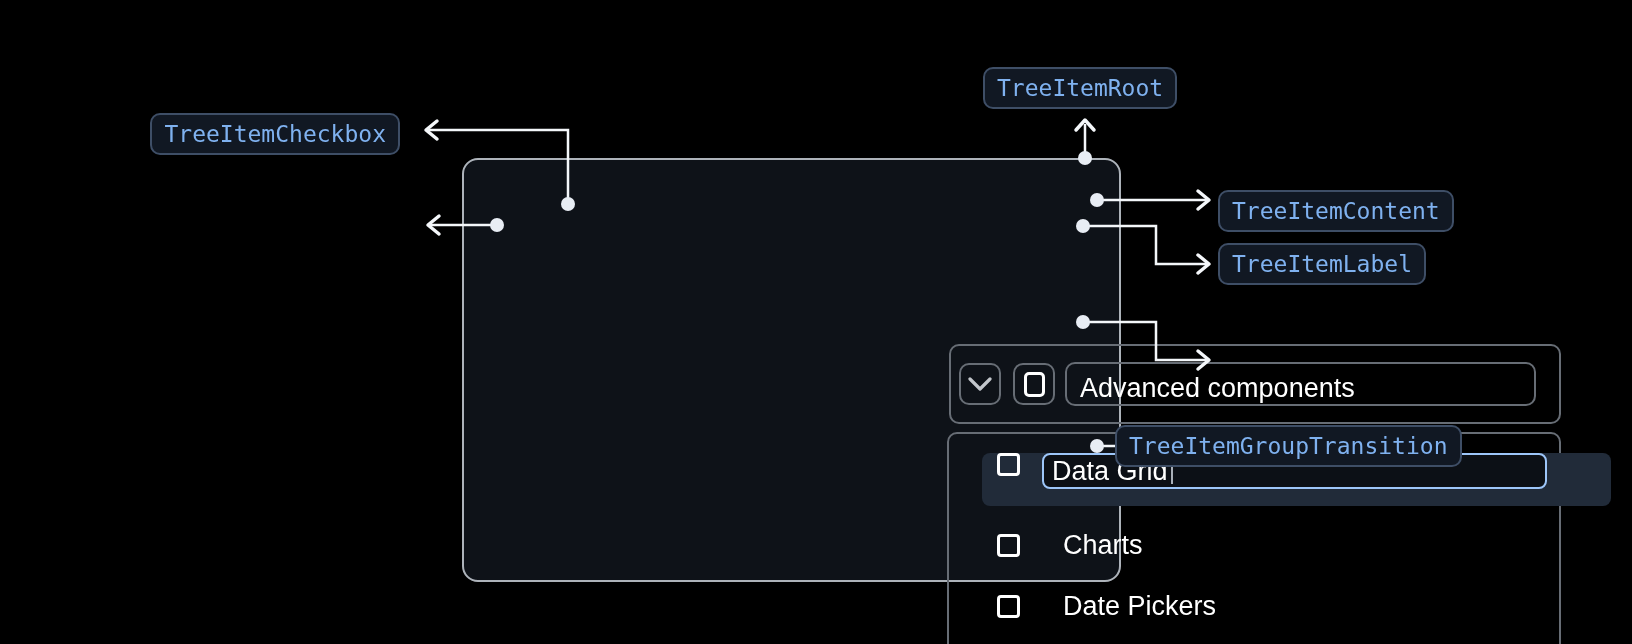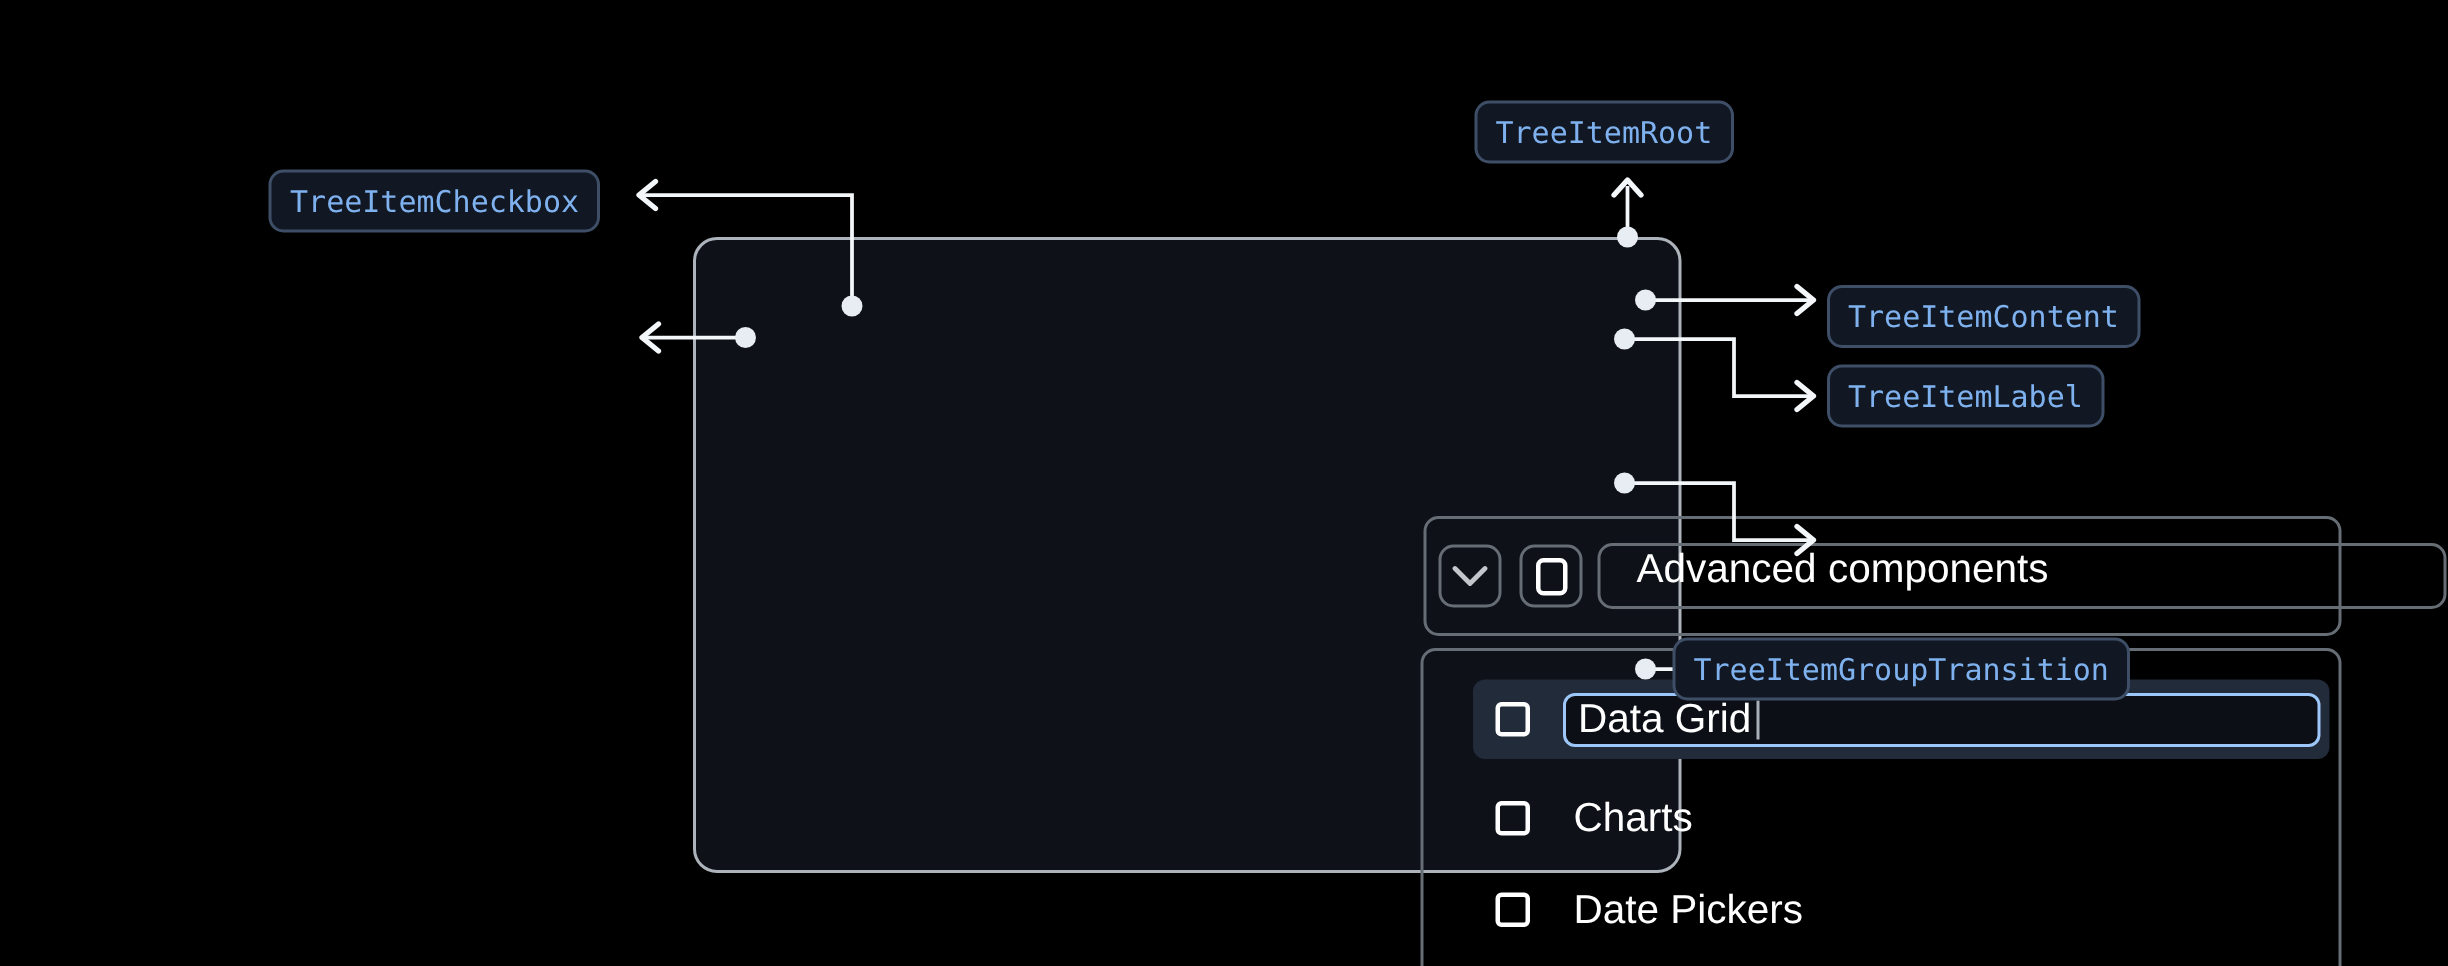--- a/index.html
+++ b/index.html
@@ -23,37 +23,37 @@
     position:relative;width:1632px;height:644px;
     background:var(--background);overflow:hidden;
     font-family:"Liberation Sans", sans-serif;
   }
   
   .box{position:absolute;border:2px solid var(--outline);border-radius:10px}
   #root-box{left:462px;top:158px;width:659px;height:424px;border-color:var(--outline-strong);border-radius:16px;background:var(--surface)}
   #content-box{left:485px;top:184px;width:612px;height:80px}
   #chevron-btn{left:495px;top:203px;width:42px;height:42px;display:flex;align-items:center;justify-content:center}
   #checkbox-slot{left:549px;top:203px;width:42px;height:42px;display:flex;align-items:center;justify-content:center}
-  #label-box{left:601px;top:202px;width:566px;height:44px;display:flex;align-items:flex-start;padding-left:24px}
+  #label-box{left:601px;top:202px;width:471px;height:44px;display:flex;align-items:flex-end;padding-left:13px}
   #group-box{left:483px;top:272px;width:614px;height:288px}
   .tree-text{font-size:27px;color:var(--text);white-space:nowrap}
   .cb{width:23px;height:23px;border:3px solid var(--text);border-radius:4px;flex:none}
   .cb-parent{width:21px;height:25px;border:3.5px solid var(--text);border-radius:5px}
-  #editing-row{position:absolute;left:518px;top:293px;width:571px;height:53px;background:var(--selected-row-bg);border-radius:8px;display:flex;align-items:center;padding-left:15px}
+  #editing-row{position:absolute;left:518px;top:293px;width:629px;height:53px;background:var(--selected-row-bg);border-radius:8px;display:flex;align-items:flex-start;padding-left:15px}
   #edit-input{margin-left:22px;width:505px;height:36px;background:var(--input-bg);border:2px solid var(--focus-ring);border-radius:8px;display:flex;align-items:center;padding-left:8px}
   .caret{display:inline-block;width:2px;height:26px;background:#a9afb8;margin-left:3px}
-  .plain-row{position:absolute;left:533px;height:46px;display:flex;align-items:center;gap:29px}
+  .plain-row{position:absolute;left:533px;height:46px;display:flex;align-items:center;gap:43px}
   #row-charts{top:362px}
   #row-datepickers{top:423px}
   
   .pill{
     position:absolute;height:42px;line-height:38px;padding:0 12px;
     background:var(--annotation-bg);border:2px solid var(--annotation-border);
     border-radius:10px;color:var(--annotation-text);
-    font-family:"DejaVu Sans Mono", monospace;font-size:20px;white-space:nowrap;z-index:6;
+    font-family:"DejaVu Sans Mono", monospace;font-size:23px;white-space:nowrap;z-index:6;
   }
   #pill-root{left:983px;top:67px}
   #pill-checkbox{right:1232px;top:113px}
   #pill-iconcontainer{right:1232px;top:204px}
   #pill-content{left:1218px;top:190px}
   #pill-label{left:1218px;top:243px}
   #pill-labelinput{left:1218px;top:339px}
   #pill-grouptransition{left:1115px;top:425px}
   
   #connectors{position:absolute;left:0;top:0;z-index:5;pointer-events:none}

